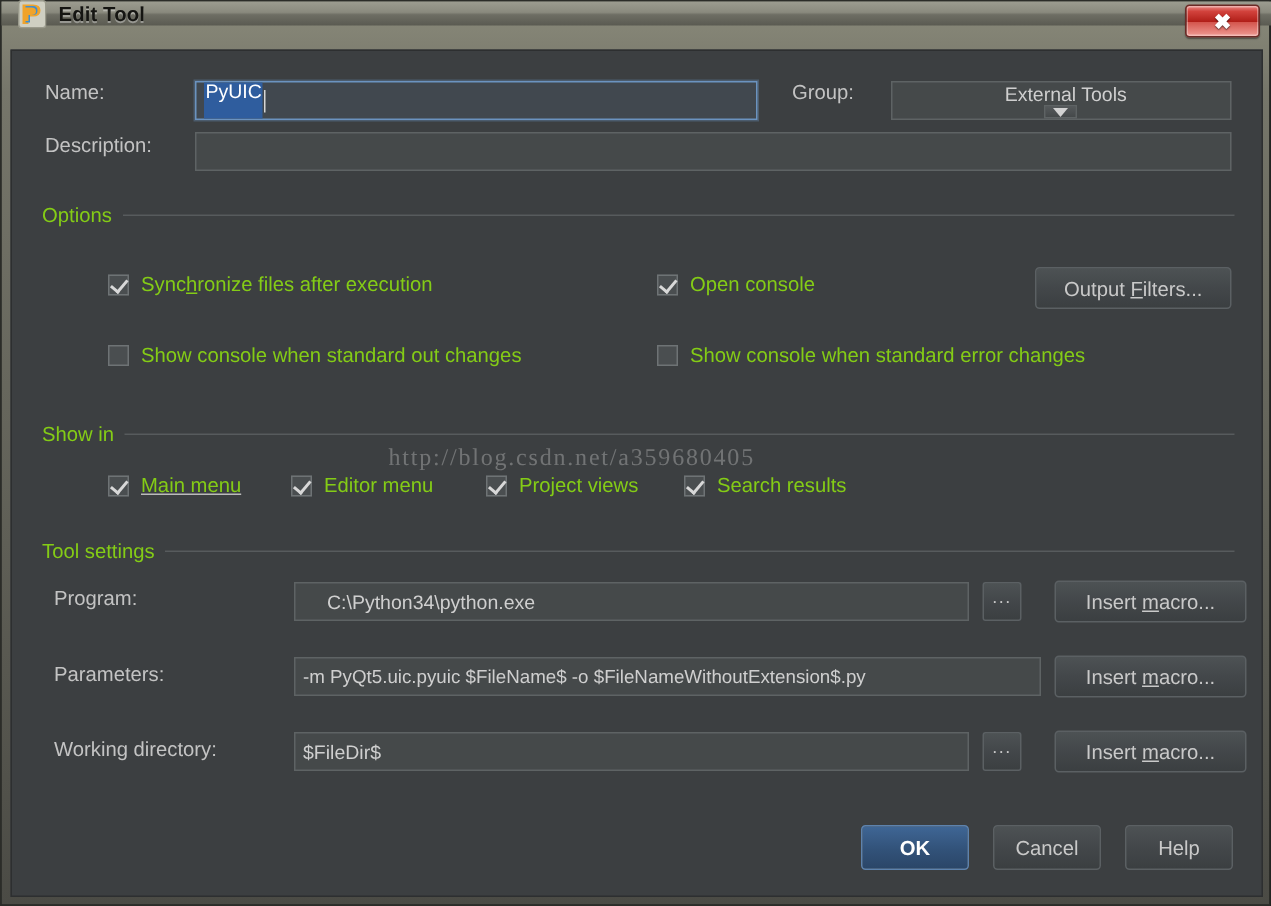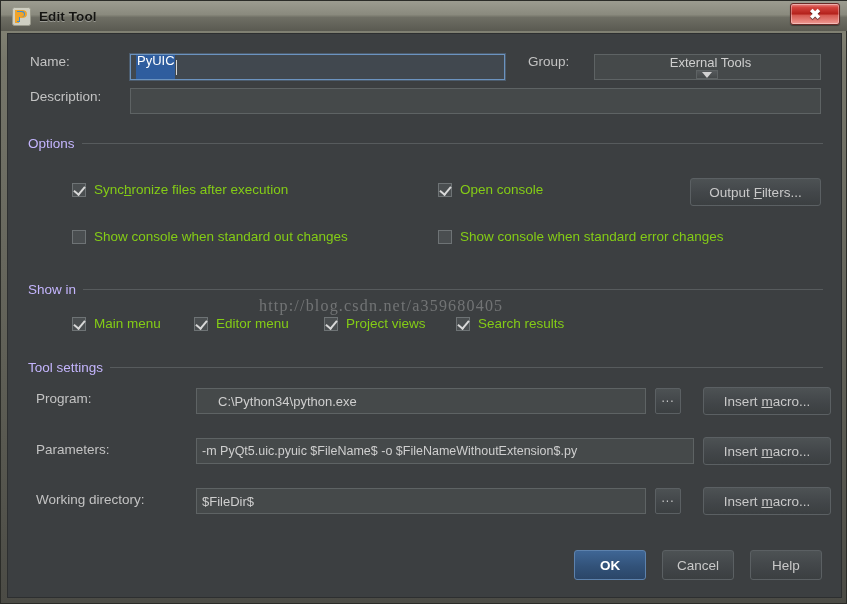--- a/index.html
+++ b/index.html
@@ -20,21 +20,21 @@
     background: linear-gradient(180deg,#8a8a7a 0%, #76766a 10%, #5f5f56 60%, #4b4b45 100%);
     padding: 3px 4px 5px 4px;
     border: 1px solid #2b2c28;
   }
 
   
   #titlebar {
     position: absolute;
     left: 0; top: 0;
     width: 847px;
-    height: 30px;
+    height: 16px;
     background: linear-gradient(180deg,#9c9c90 0%, #8a8a7e 45%, #6e6e64 55%, #5a5a51 100%);
     display: flex;
     align-items: center;
   }
   #titlebar .tb-left { display:flex; align-items:center; padding-left:11px; }
 
   .app-icon {
     width: 19px; height: 19px;
     position: relative;
     display: inline-block;
@@ -153,21 +153,21 @@
 
   
   .group-sep {
     position: absolute;
     display: flex;
     align-items: center;
     gap: 7px;
     width: 795px;
   }
   .group-sep .g-label {
-    color: #c4b5fd;
+    color: #84cc16;
     font-size: 13.5px;
     white-space: nowrap;
   }
   .group-sep .g-line {
     flex: 1;
     height: 1px;
     background: #575b5d;
   }
 
   
@@ -317,21 +317,21 @@
     <div class="chk-wrap" style="position:absolute; left:430px; top:195px;">
       <span class="chk"></span>
       <span class="chk-label">Show console when standard error changes</span>
     </div>
 
     <div class="group-sep" style="left:20px; top:248px;">
       <span class="g-label">Show in</span>
       <span class="g-line"></span>
     </div>
 
-    <div class="chk-wrap" style="position:absolute; left:64px; top:282px;">
+    <div class="chk-wrap" style="position:absolute; left:64px; top:282px;text-decoration:underline;">
       <span class="chk checked"></span>
       <span class="chk-label">Main menu</span>
     </div>
     <div class="chk-wrap" style="position:absolute; left:186px; top:282px;">
       <span class="chk checked"></span>
       <span class="chk-label">Editor menu</span>
     </div>
     <div class="chk-wrap" style="position:absolute; left:316px; top:282px;">
       <span class="chk checked"></span>
       <span class="chk-label">Project views</span>

